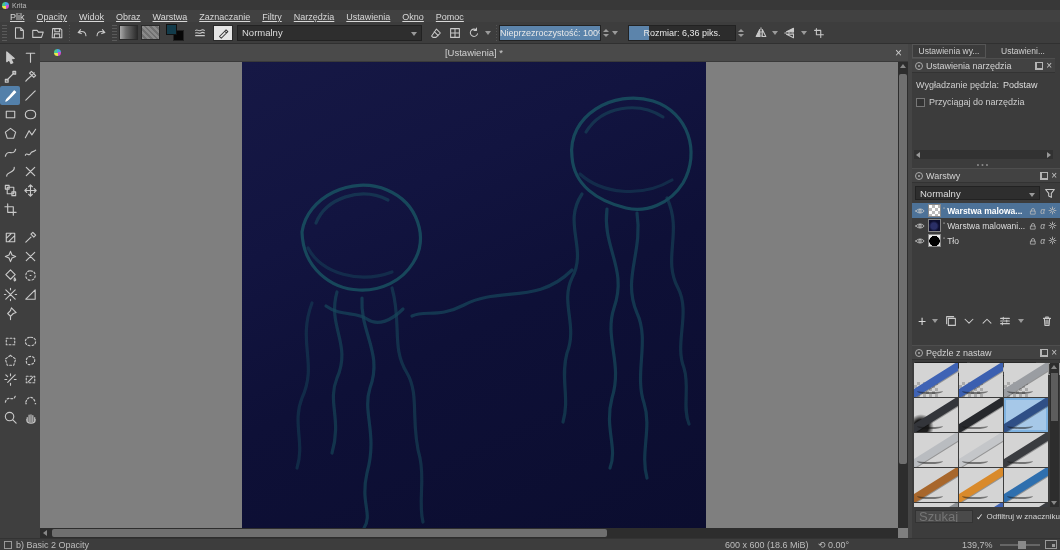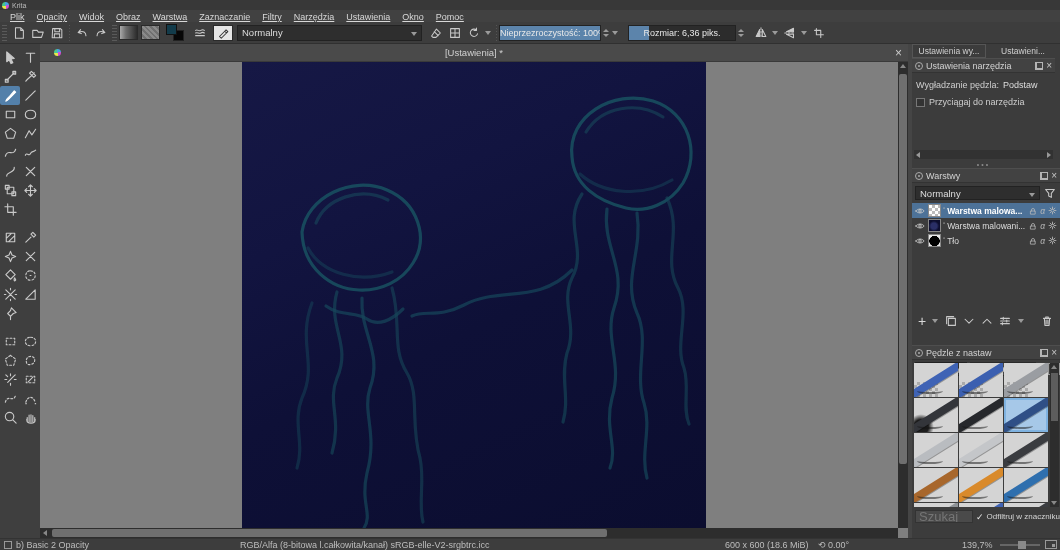--- a/index.html
+++ b/index.html
@@ -803,21 +803,20 @@
       <span class="check-mark">✓</span>
       <span class="cb-label">Odfiltruj w znaczniku</span>
     </div>
   </div>
 </div>
 
 <div id="statusbar">
   <span class="seg" style="left:4px;">
     <span class="sb-icon"></span><span>b) Basic 2 Opacity</span>
   </span>
-  <span class="seg" style="left:240px;">RGB/Alfa (8-bitowa l.całkowita/kanał)  sRGB-elle-V2-srgbtrc.icc</span>
   <span class="seg" style="left:725px;">600 x 600 (18.6 MiB)</span>
   <span class="seg" style="left:818px;">
     <span>⟲ </span><span>0.00°</span>
   </span>
   <span class="seg" style="left:962px;">139,7%</span>
   <span id="sb-zoom-slider" style="left:1000px;">
       <span class="knob"></span>
     </span>
   <span id="sb-canvas-btn" style="left:1045px;"></span>
 </div>

